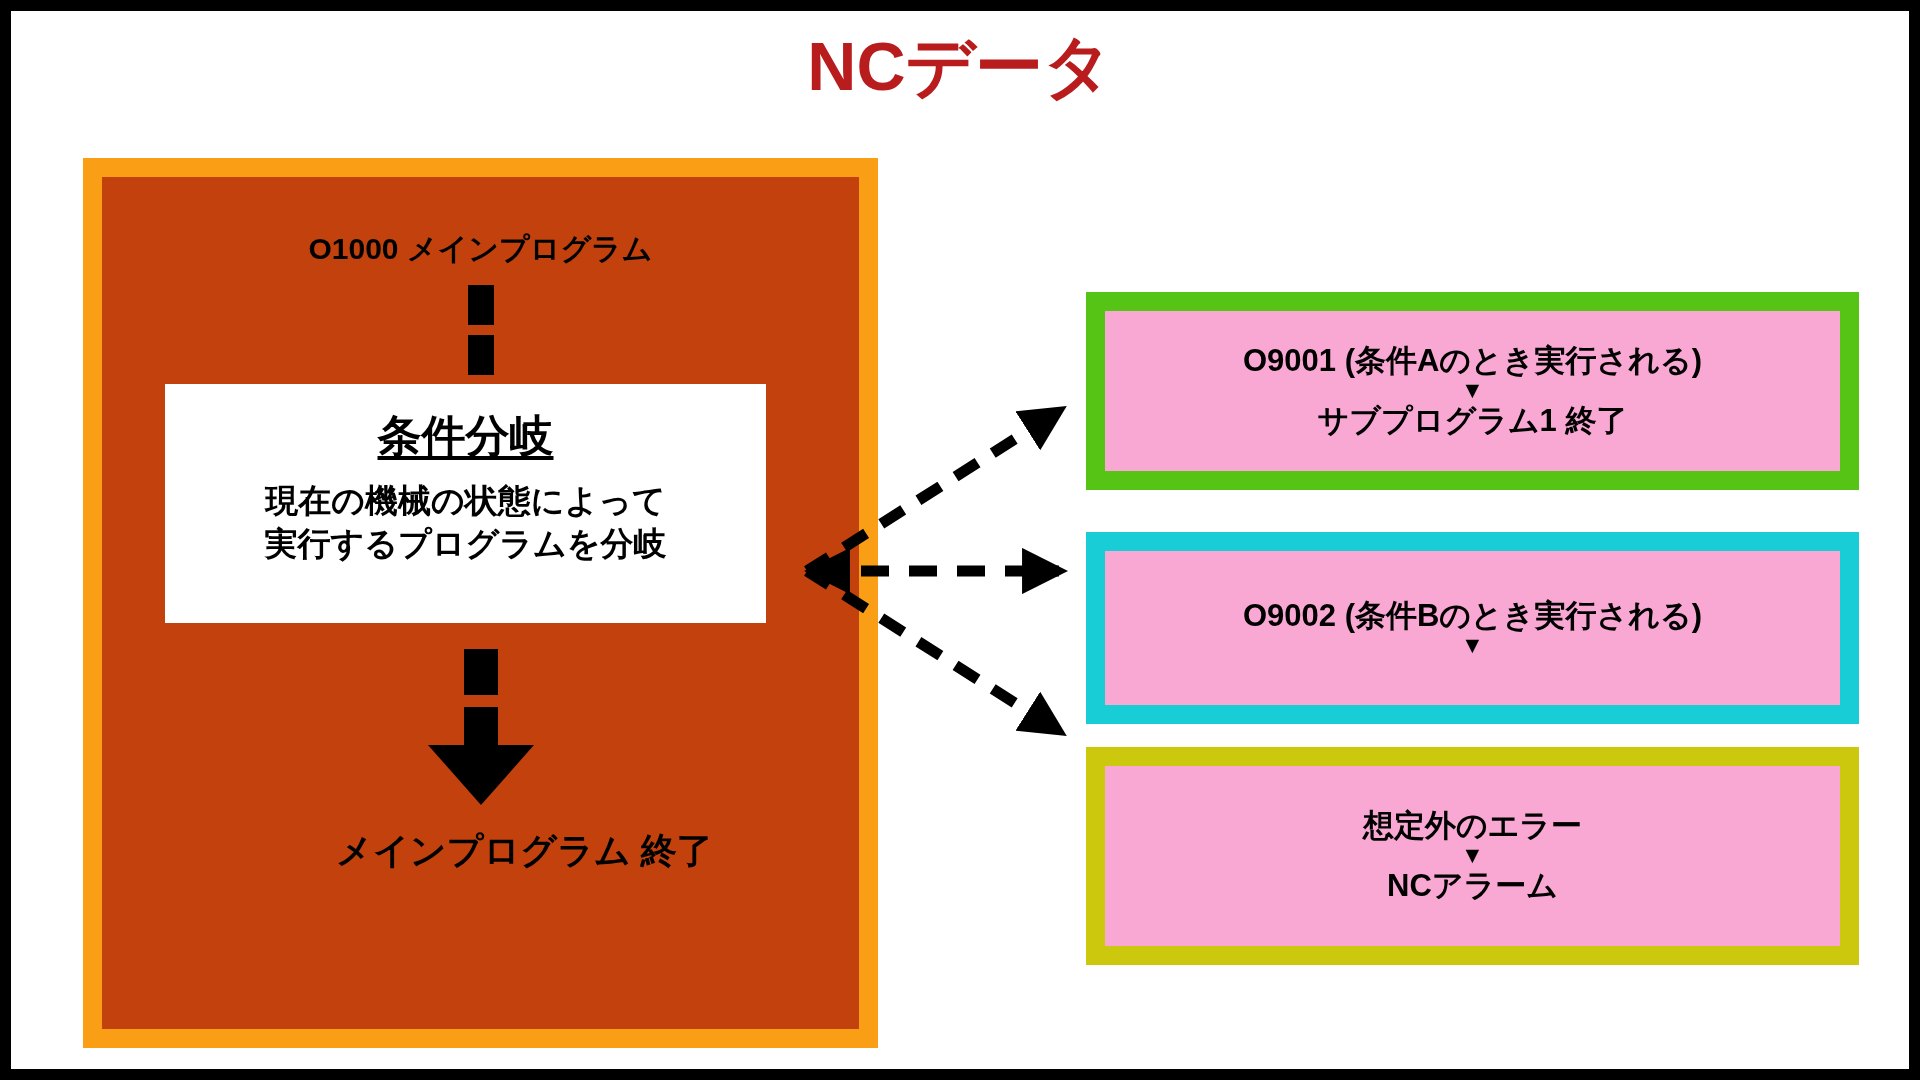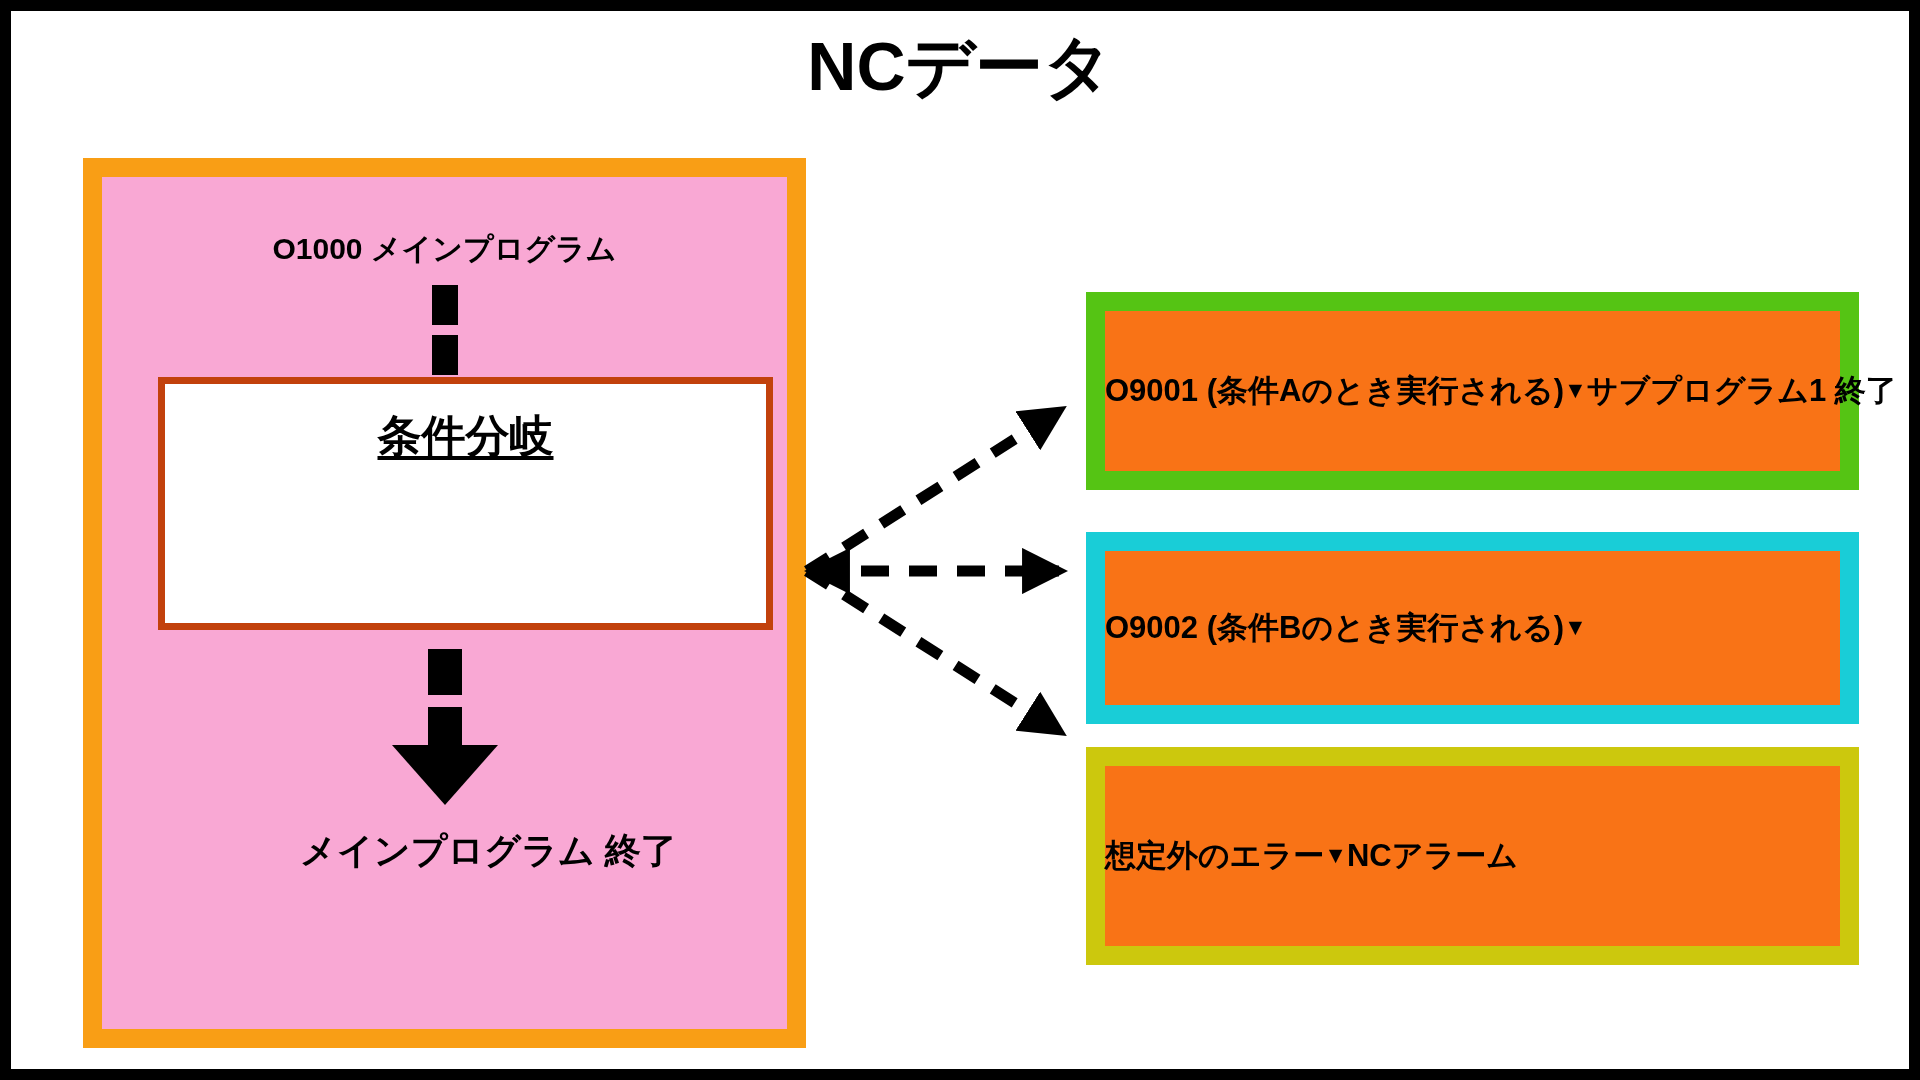--- a/index.html
+++ b/index.html
@@ -21,33 +21,33 @@
   }
   
   #title {
     position: absolute;
     left: 0;
     top: 16px;
     width: 1898px;
     text-align: center;
     font-size: 68px;
     font-weight: bold;
-    color: #000000;
+    color: #b91c1c;
     letter-spacing: 0px;
     line-height: 1.15;
     white-space: nowrap;
   }
   
   #orange-box {
     position: absolute;
     left: 72px;
     top: 147px;
-    width: 723px;
+    width: 795px;
     height: 890px;
-    background: #f9a8d4;
+    background: #c2410c;
     border: 19px solid #F99E15;
     box-sizing: border-box;
   }
   #main-program-label {
     position: absolute;
     left: 0;
     top: 52px;
     width: 100%;
     text-align: center;
     font-size: 30px;
@@ -119,26 +119,26 @@
     color: #000000;
     white-space: nowrap;
     padding-left: 44px;
   }
 
   
   .side-box {
     position: absolute;
     left: 1075px;
     width: 773px;
-    background: #f97316;
+    background: #f9a8d4;
     box-sizing: border-box;
     display: flex;
-    flex-direction: row;
+    flex-direction: column;
     align-items: center;
-    justify-content: flex-start;
+    justify-content: center;
   }
   #box-green  { top: 281px; height: 198px; border: 19px solid #55C414; }
   #box-cyan   { top: 521px; height: 192px; border: 19px solid #19CDD7; }
   #box-olive  { top: 736px; height: 218px; border: 19px solid #CCC80D; }
 
   .side-line-top {
     font-size: 31px;
     font-weight: bold;
     color: #000000;
     white-space: nowrap;
@@ -177,20 +177,24 @@
 
   <div id="orange-box">
 
     <div id="main-program-label">O1000 メインプログラム</div>
 
     <div class="dash-block" id="dash-1"></div>
     <div class="dash-block" id="dash-2"></div>
 
     <div id="branch-box">
       <div id="branch-title">条件分岐</div>
+      <div id="branch-desc">
+        <div class="branch-desc-line">現在の機械の状態によって</div>
+        <div class="branch-desc-line">実行するプログラムを分岐</div>
+      </div>
     </div>
 
     <div class="dash-block" id="down-dash"></div>
     <div class="dash-block" id="down-arrow-stem"></div>
     <div id="down-arrow-head"></div>
 
     <div id="main-end-label">メインプログラム 終了</div>
   </div>
 
   <div class="side-box" id="box-green">

